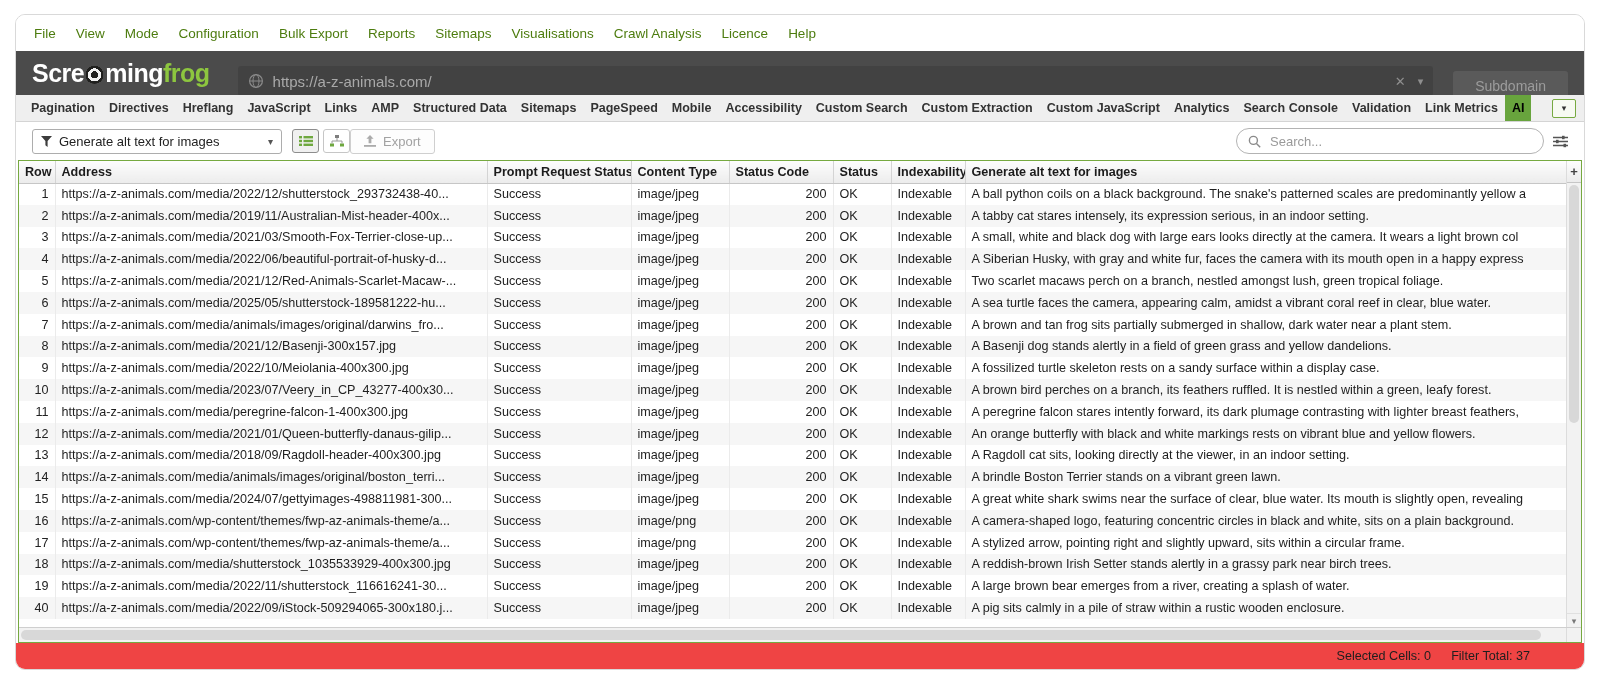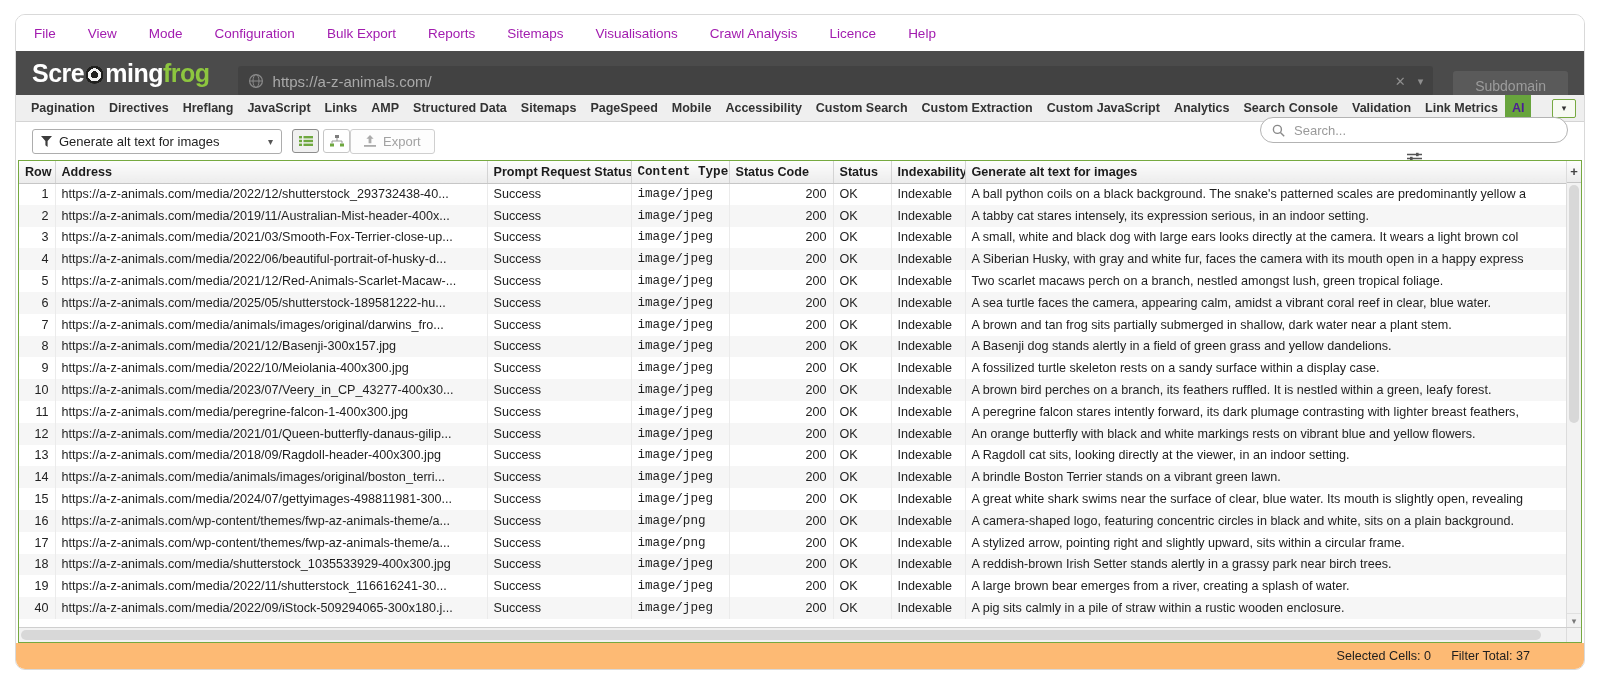--- a/index.html
+++ b/index.html
@@ -3,21 +3,21 @@
 <meta charset="utf-8">
 <style>
   * { box-sizing: border-box; }
   html,body { margin:0; padding:0; background:#ffffff; font-family:"Liberation Sans", sans-serif; }
   .page { padding:14px 15px; }
   .app { height:656px; border:1px solid #d9d9d9; border-radius:10px; overflow:hidden;
          display:flex; flex-direction:column; background:#fff; }
 
   
   .menubar { height:36px; flex:0 0 36px; display:flex; align-items:center; padding:0 18px;
-             gap:32px; font-size:13.5px; color:#a21caf; background:#fff; }
+             gap:20px; font-size:13.5px; color:#4d7c0f; background:#fff; }
   .menu-item { cursor:default; white-space:nowrap; }
 
   
   .dark-header { height:44px; flex:0 0 44px; background:#4b4b4b; display:flex; align-items:center; padding:0 16px; }
   .logo { font-size:25px; font-weight:bold; color:#fff; display:flex; align-items:center; letter-spacing:-0.5px; white-space:nowrap; }
   .logo .frog { color:#8dc63f; }
   .logo .eye { width:19px; height:19px; border-radius:50%; margin:2px 1px 0 1px; flex:0 0 19px;
                background: radial-gradient(circle at 50% 52%, #20201e 0 3.6px, #f2f2f2 3.6px 6.6px, #20201e 6.6px 9px, rgba(0,0,0,0) 9px); }
   .url-bar { flex:1; height:30px; margin:16px 20px 0 28px; background:#424242; border-radius:3px;
              display:flex; align-items:center; padding:0 10px; gap:9px; }
@@ -26,38 +26,38 @@
   .url-x { font-size:13px; cursor:pointer; }
   .url-caret { font-size:11px; cursor:pointer; }
   .subdomain-btn { background:#5a5a5a; color:#9c9c9c; font-size:14px; padding:7px 22px; border-radius:3px;
                    border:none; font-family:inherit; cursor:default;margin-top:25px; }
 
   
   .tabbar { height:27px; flex:0 0 27px; background:#efefef; border-bottom:1px solid #d4d4d4;
             display:flex; align-items:stretch; padding:0 8px; }
   .tab { display:flex; align-items:center; padding:0 7px; font-size:12.5px; font-weight:bold; color:#333;
          white-space:nowrap; cursor:pointer; }
-  .tab.active { background:#68a43d; color:#4c1d95; }
+  .tab.active { background:#68a43d; color:#000000; }
   .tab-overflow { margin-left:auto; align-self:center; width:24px; height:19px; border:1px solid #76a940;
                   background:#f7faf2; display:flex; align-items:center; justify-content:center;
                   font-size:9px; color:#333; border-radius:2px; cursor:pointer; }
 
   
   .toolbar { height:38px; flex:0 0 38px; display:flex; align-items:center; padding:0 16px; background:#fff; }
   .filter-dd { width:250px; height:25px; border:1px solid #adadad; border-radius:3px; display:flex;
                align-items:center; gap:7px; padding:0 8px; font-size:13px; color:#222; cursor:pointer; }
   .filter-dd .dd-caret { margin-left:auto; color:#555; font-size:10px; }
   .view-btns { display:flex; gap:4px; margin-left:10px; }
   .view-btn { width:27px; height:24px; border:1px solid #c6c6c6; border-radius:3px; display:flex;
               align-items:center; justify-content:center; background:#fff; cursor:pointer; }
   .view-btn.active { border-color:#8d8d8d; background:#f0f0f0; }
   .export-btn { height:25px; border:1px solid #cfcfcf; border-radius:3px; display:flex; align-items:center;
                 gap:7px; padding:0 13px; font-size:13px; color:#a2a2a2; background:#fdfdfd;
                 font-family:inherit; cursor:default; }
-  .search-wrap { margin-left:auto; display:flex; align-items:center; gap:9px;flex-direction:column; }
+  .search-wrap { margin-left:auto; display:flex; align-items:center; gap:9px; }
   .search-box { width:308px; height:26px; border:1px solid #b3b3b3; border-radius:13px; display:flex;
                 align-items:center; padding:0 11px; gap:7px; background:#fff; }
   .search-input { border:none; outline:none; flex:1; font-size:13px; color:#333; font-family:inherit; background:transparent; }
   .search-input::placeholder { color:#9a9a9a; }
 
   
   .table-outer { flex:1 1 auto; min-height:0; margin:0 2px; border:1px solid #76a940;
                  display:flex; flex-direction:column; background:#fff; }
   .table-main { flex:1 1 auto; min-height:0; display:flex; overflow:hidden; }
   .grid-wrap { flex:1 1 auto; min-width:0; overflow:hidden; }
@@ -65,42 +65,42 @@
   .grid th { height:22px; background:linear-gradient(#fdfdfd,#ececec); border-right:1px solid #d4d4d4;
              border-bottom:1px solid #c6c6c6; font-size:12.6px; font-weight:bold; padding:0 6px;
              text-align:left; white-space:nowrap; overflow:hidden; color:#1c1c1c; }
   .grid td { height:21.8px; font-size:12.6px; padding:0 6px; border-right:1px solid #ebebeb; color:#1e1e1e;
              overflow:hidden; white-space:nowrap; background:#fff; }
   .grid tbody tr:nth-child(even) td { background:#f6f6f6; }
   .grid .col0 { width:36px; }
   .grid td.col0 { text-align:right; color:#222; }
   .grid .col1 { width:432px; }
   .grid .col2 { width:144px; }
-  .grid .col3 { width:98px;font-family:Liberation Mono, monospace; }
+  .grid .col3 { width:98px; }
   .grid .col4 { width:104px; }
   .grid td.col4 { text-align:right;padding-left:41px; }
   .grid .col5 { width:58px; }
   .grid .col6 { width:74px; }
   .grid th.col7, .grid td.col7 { border-right:none; }
 
   
   .vscroll { flex:0 0 15px; background:#f2f2f2; border-left:1px solid #dcdcdc; position:relative; }
   .add-col { height:22px; background:linear-gradient(#fdfdfd,#ececec); border-bottom:1px solid #c6c6c6;
              display:flex; align-items:center; justify-content:center; font-size:13px; font-weight:bold;
              color:#444; cursor:pointer; }
   .vthumb { position:absolute; top:24px; left:2px; right:2px; height:238px; background:#d8d8d8; border-radius:5px; }
   .vdown { position:absolute; bottom:0; left:0; right:0; height:14px; display:flex; align-items:center;
            justify-content:center; font-size:9px; color:#777; border-top:1px solid #e0e0e0; cursor:pointer; }
   .hscroll { flex:0 0 15px; background:#f2f2f2; border-top:1px solid #cfcfcf; position:relative; }
   .hthumb { position:absolute; top:2px; bottom:2px; left:2px; right:40px; background:#d8d8d8; border-radius:5px; }
   .hcorner { position:absolute; top:0; bottom:0; right:0; width:15px; border-left:1px solid #dcdcdc; background:#f2f2f2; }
 
   
   .statusbar { height:26px; flex:0 0 26px; display:flex; align-items:center; justify-content:flex-end;
-               gap:20px; padding-right:54px; font-size:12.6px; color:#1e1e1e; background:#fdba74; }
+               gap:20px; padding-right:54px; font-size:12.6px; color:#1e1e1e; background:#ef4444; }
 </style>
 </head>
 <body>
 
 <div class="page">
   <div class="app">
 
     <div class="menubar">
         <div class="menu-item">File</div>
         <div class="menu-item">View</div>

